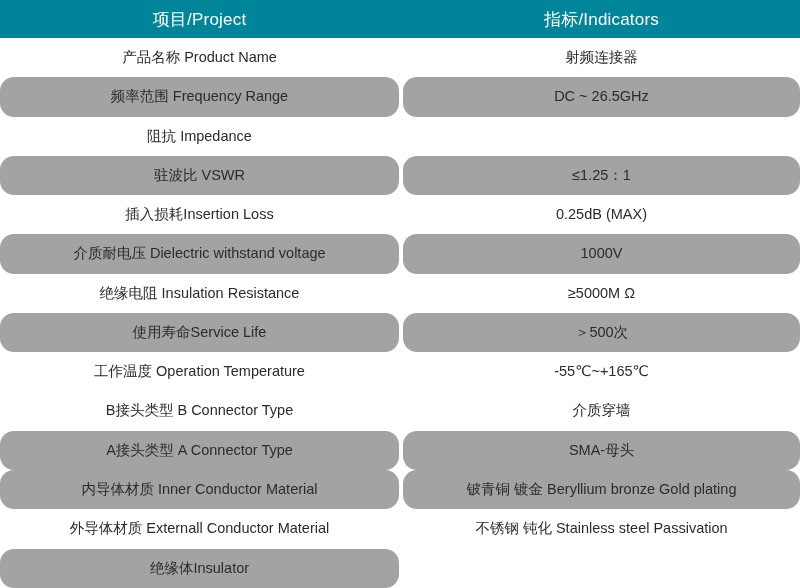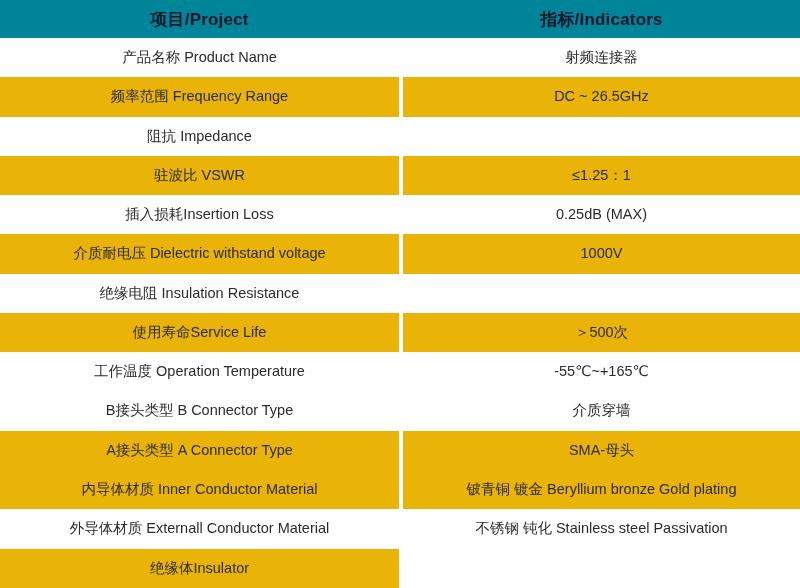--- a/index.html
+++ b/index.html
@@ -25,23 +25,23 @@
     display: flex;
     height: 38px;
     flex: 0 0 38px;
     background: #00849A;
   }
 
   .spec-header .hcell {
     display: flex;
     align-items: center;
     justify-content: center;
-    color: #0f172a;
+    color: #ffffff;
     font-size: 17px;
-    font-weight: bold;
+    font-weight: normal;
     letter-spacing: 0.2px;
     line-height: 1;
   }
 
   .hcell.col-project { width: 399px; flex: 0 0 399px; }
   .hcell.col-divider { width: 4px; flex: 0 0 4px; background: #00849A; }
   .hcell.col-indicator { flex: 1 1 auto; }
 
   
   .spec-body {
@@ -66,21 +66,21 @@
     line-height: 1.2;
     padding: 0 8px;
     overflow: hidden;
   }
 
   .cell.col-project   { width: 399px; flex: 0 0 399px; }
   .gap               { width: 4px; flex: 0 0 4px; background: #ffffff; }
   .cell.col-indicator { flex: 1 1 auto; }
 
   
-  .spec-row.shade .cell { background: #eab308; }
+  .spec-row.shade .cell { background: #a3a3a3; border-radius: 14px; }
   .spec-row.plain .cell { background: #ffffff; }
 
   .spec-row.shade .gap,
   .spec-row.plain .gap { background: #ffffff; }
 </style>
 </head>
 <body>
 
 <div class="spec-table">
 
@@ -117,20 +117,21 @@
         <div class="cell col-indicator">0.25dB (MAX)</div>
       </div>
       <div class="spec-row shade">
         <div class="cell col-project">介质耐电压 Dielectric withstand voltage</div>
         <div class="gap"></div>
         <div class="cell col-indicator">1000V</div>
       </div>
       <div class="spec-row plain">
         <div class="cell col-project">绝缘电阻 Insulation Resistance</div>
         <div class="gap"></div>
+        <div class="cell col-indicator">≥5000M Ω</div>
       </div>
       <div class="spec-row shade">
         <div class="cell col-project">使用寿命Service Life</div>
         <div class="gap"></div>
         <div class="cell col-indicator">＞500次</div>
       </div>
       <div class="spec-row plain">
         <div class="cell col-project">工作温度 Operation Temperature</div>
         <div class="gap"></div>
         <div class="cell col-indicator">-55℃~+165℃</div>

